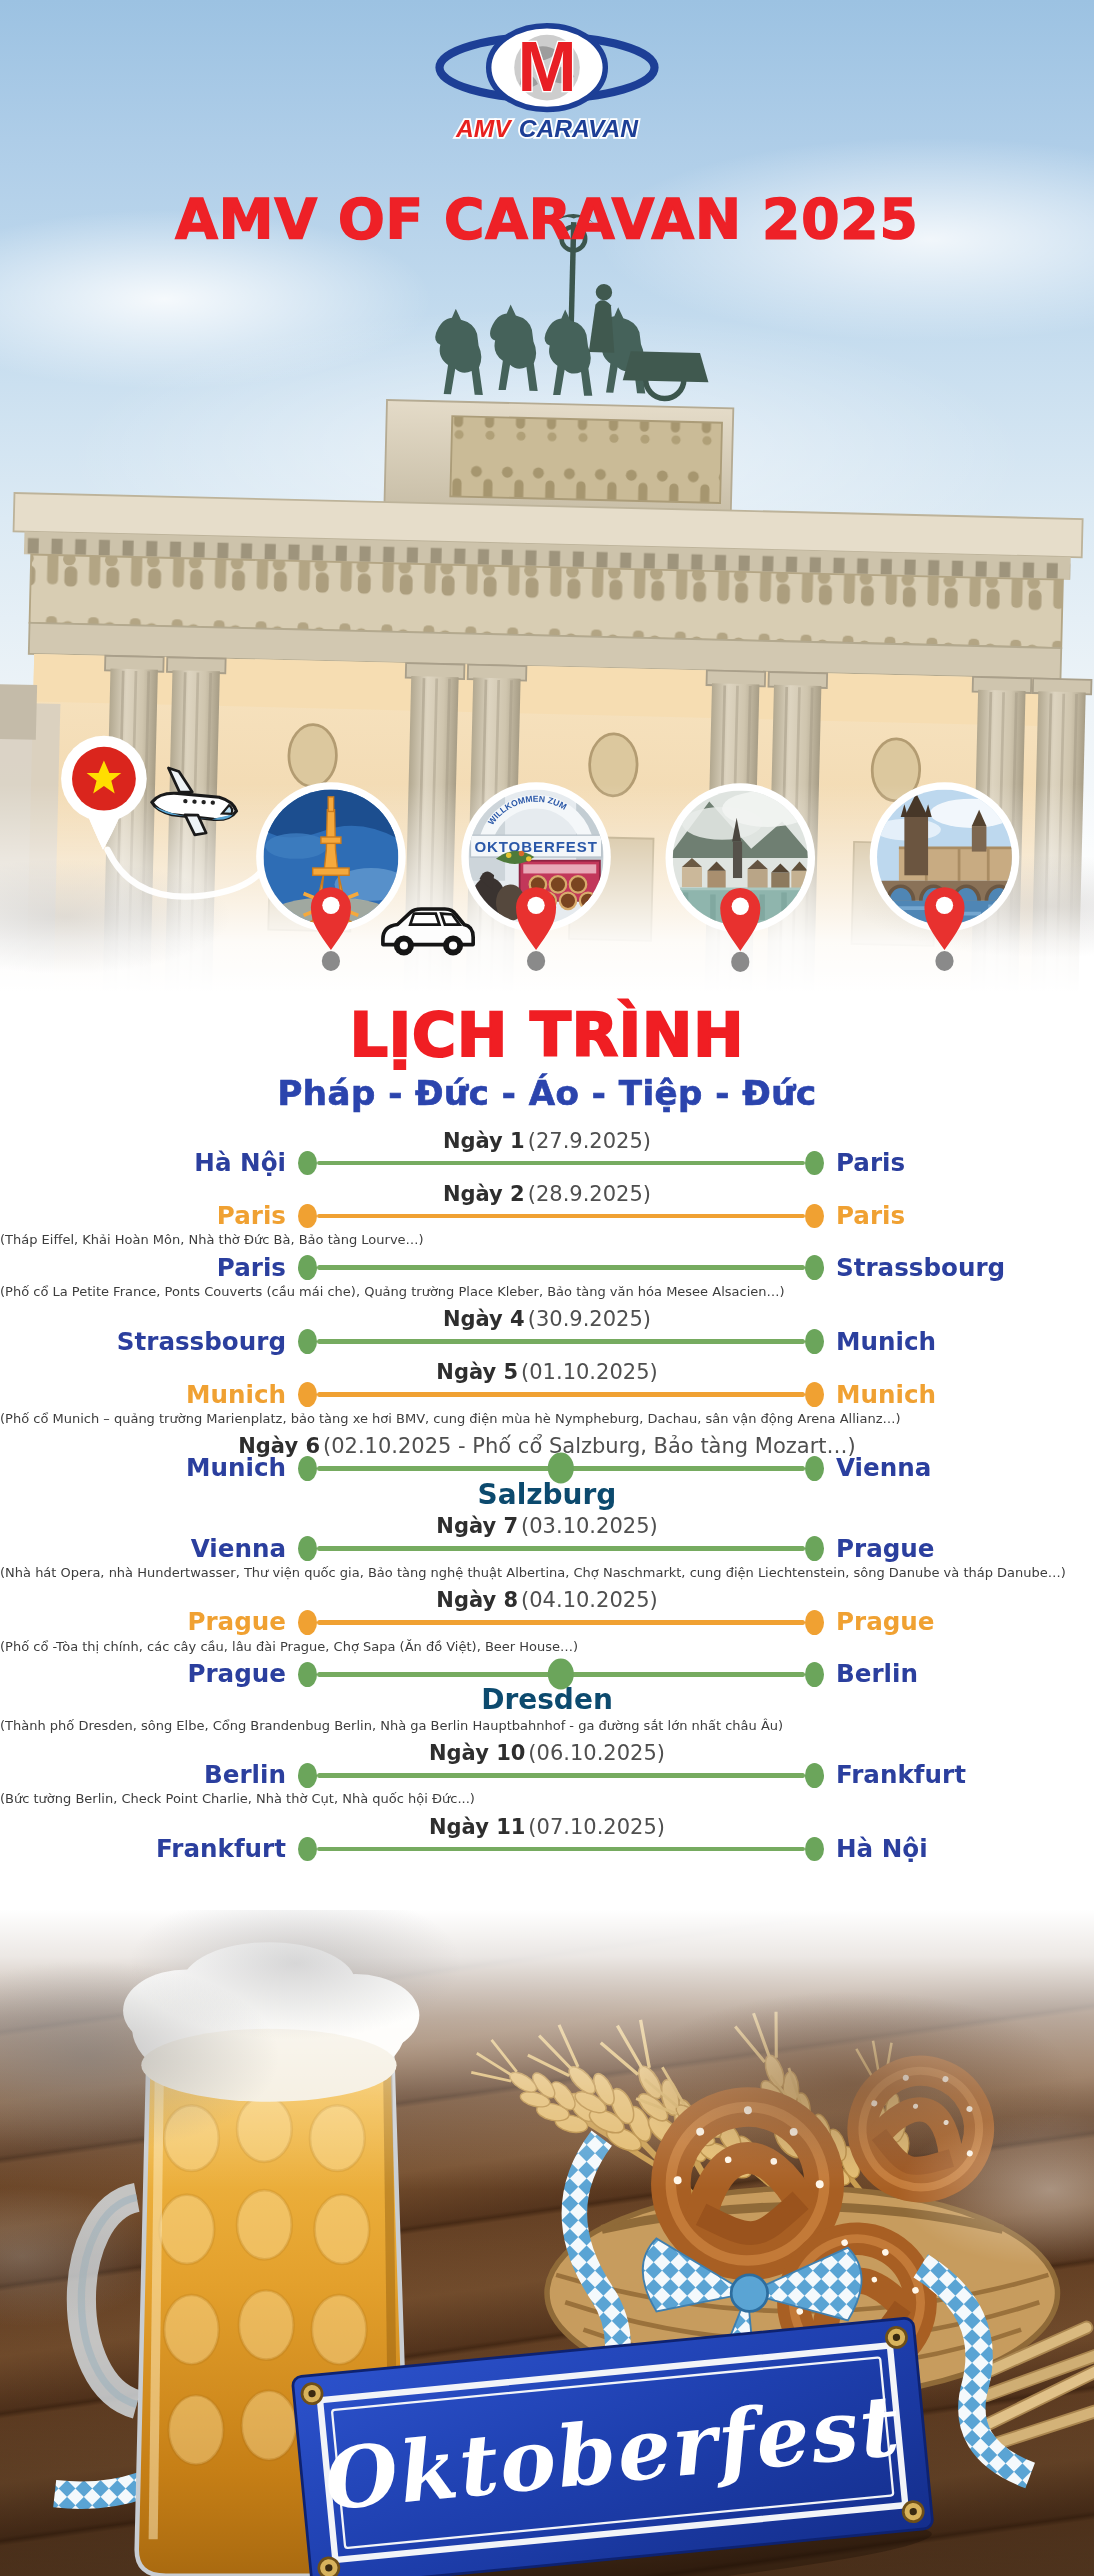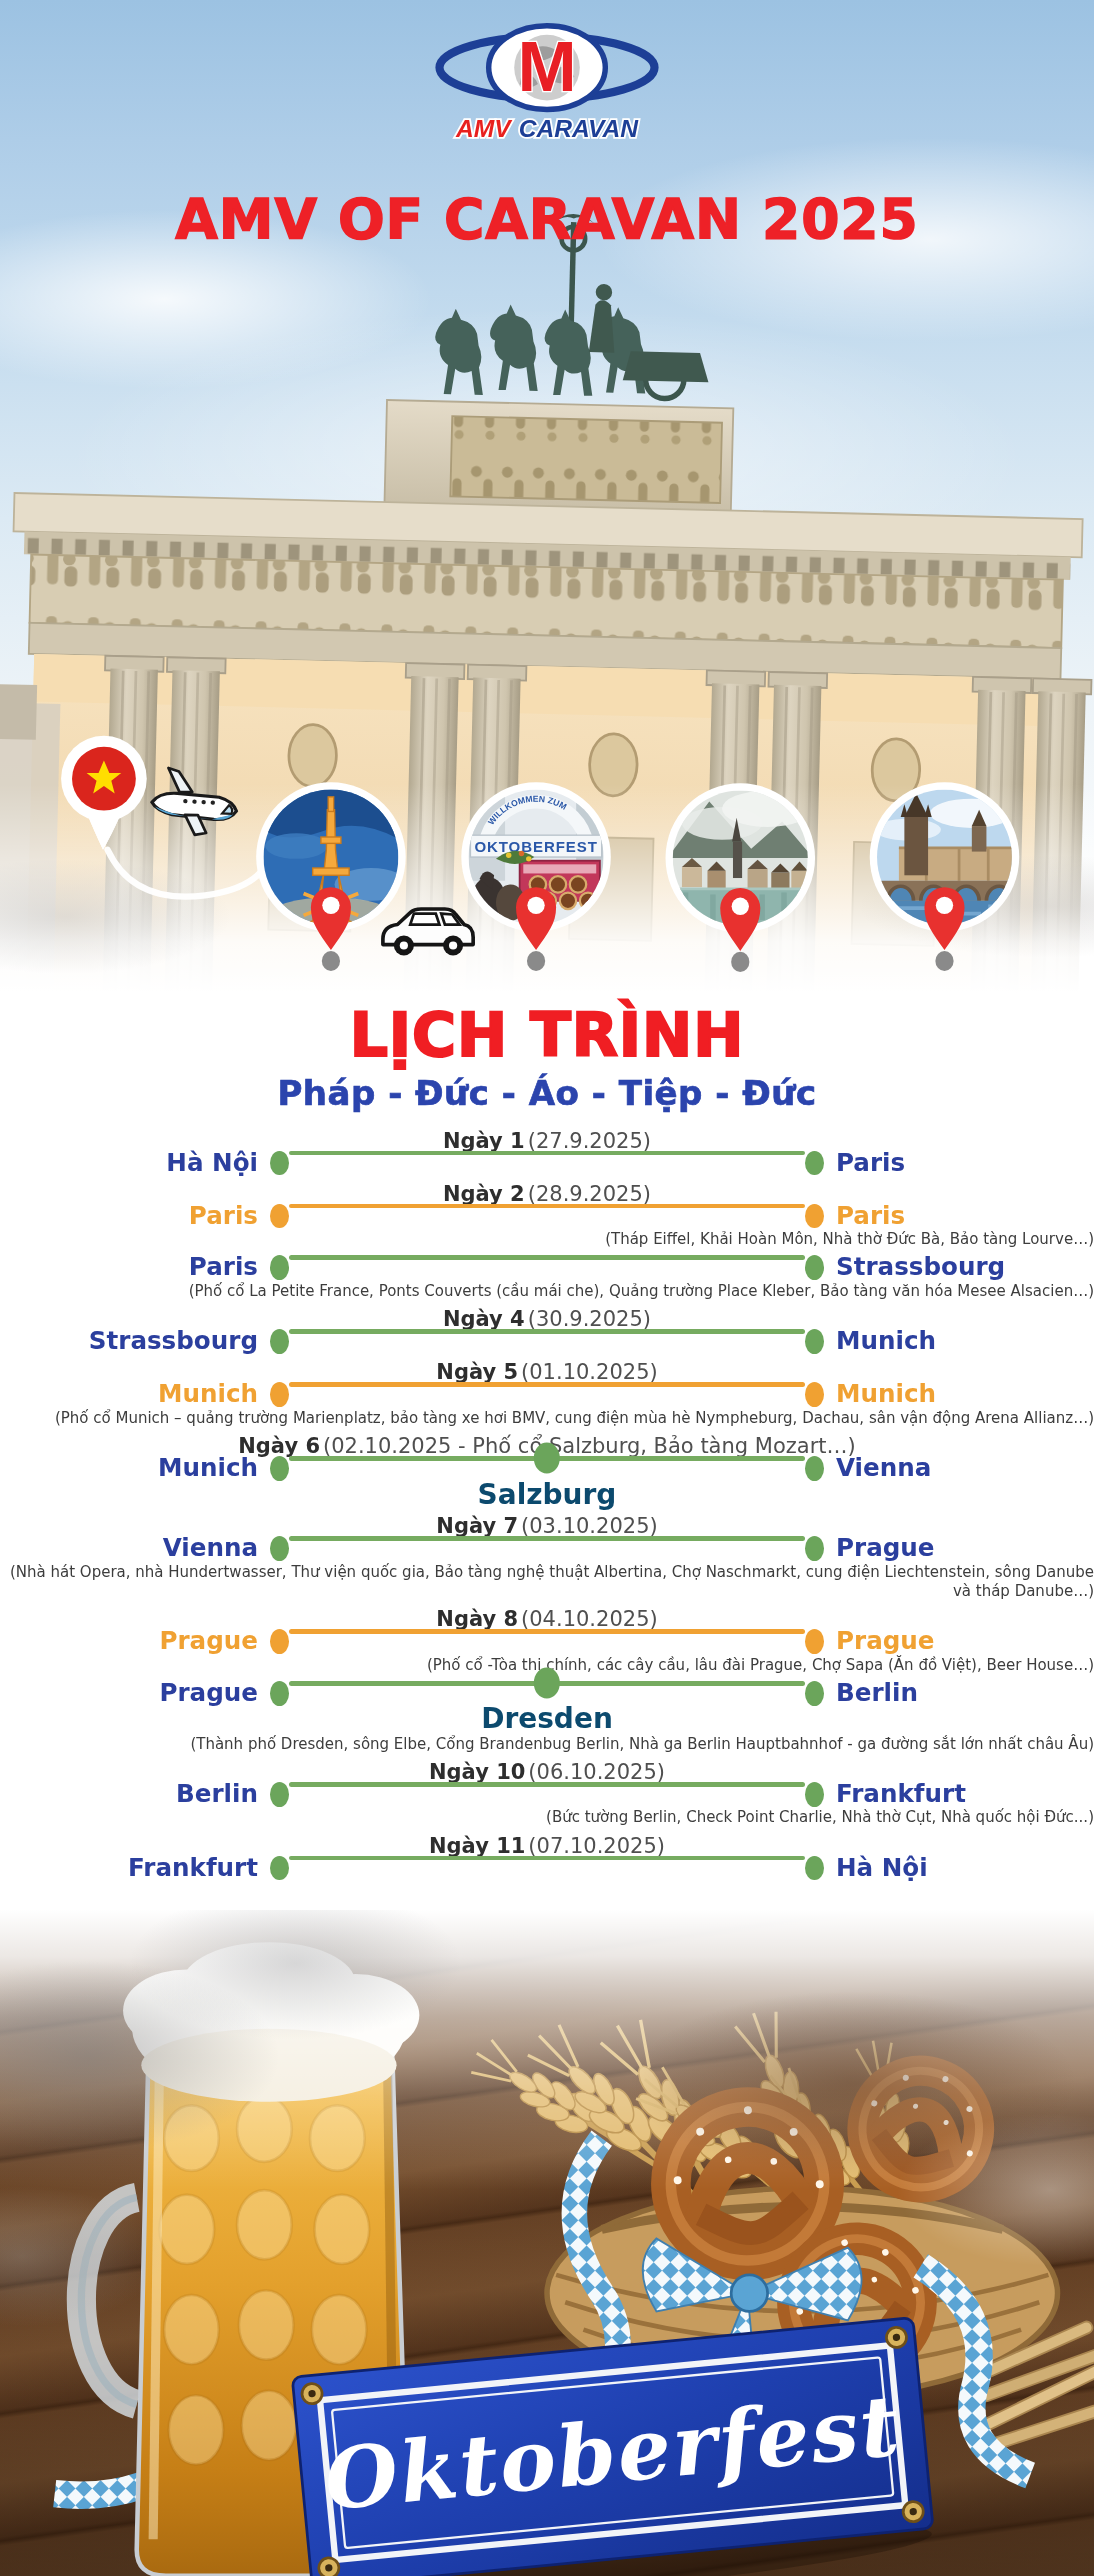--- a/index.html
+++ b/index.html
@@ -29,30 +29,30 @@
   
   .itinerary{position:relative;width:1094px;height:912px;background:#fff;padding-top:5.5px;box-sizing:border-box;}
   .it-heading{margin:0;text-align:center;font-size:60px;line-height:1.04;font-weight:bold;
     color:#f01e23;-webkit-text-stroke:2.2px #f01e23;letter-spacing:0.9px;}
   .it-sub{margin:7.3px 0 16.4px 0;text-align:center;font-size:34px;font-weight:bold;
     color:#2b44ad;-webkit-text-stroke:0.7px #2b44ad;letter-spacing:0.5px;}
   .days{width:1094px;}
   .day{margin-bottom:7.3px;}
   .day-header{text-align:center;font-size:21px;line-height:22px;color:#4f4f4f;}
   .day-label{font-weight:bold;color:#2e2e2e;margin-right:3px;}
-  .day-track{display:flex;margin-top:-0.9px;height:24.6px;}
+  .day-track{display:flex;align-items:center;margin-top:-0.9px;height:24.6px;padding-left:28px;}
   .city{font-size:24.6px;font-weight:bold;line-height:24px;white-space:nowrap;}
   .city-left{width:270px;text-align:right;padding-right:12px;box-sizing:border-box;}
   .city-right{width:270px;text-align:left;padding-left:12px;box-sizing:border-box;}
   .dot{width:19px;height:24.6px;border-radius:50%;flex:0 0 auto;}
   .line{flex:1;height:4.6px;border-radius:2.7px;position:relative;}
   .mid-dot{position:absolute;left:50%;top:50%;transform:translate(-50%,-50%);
     width:26.4px;height:31px;border-radius:50%;}
   .day-mid{text-align:center;font-size:28px;font-weight:bold;color:#0c4a6e;line-height:26.4px;margin-top:0.9px;}
-  .day-detail{text-align:right;font-size:15px;line-height:19px;color:#3d3d3d;margin-top:1.8px;}
+  .day-detail{text-align:left;font-size:13px;line-height:19px;color:#3d3d3d;margin-top:1.8px;}
   .day.move .city{color:#2b3f9e;}
   .day.move .line{background:#76ab60;}
   .day.move .dot,.day.move .mid-dot{background:#6ba55b;}
   .day.stay .city{color:#f0a132;}
   .day.stay .line,.day.stay .dot{background:#f0a132;}
 
   
   .footer-photo{position:relative;width:1094px;height:666px;overflow:hidden;
     background:
       linear-gradient(180deg, rgba(30,15,5,.28) 0%, rgba(30,15,5,0) 22%, rgba(20,10,4,.12) 70%, rgba(15,8,3,.4) 100%),

